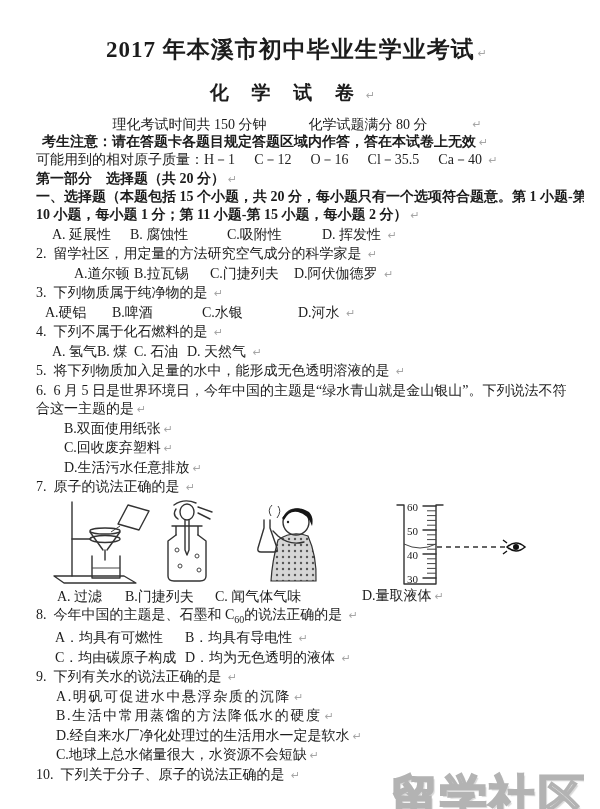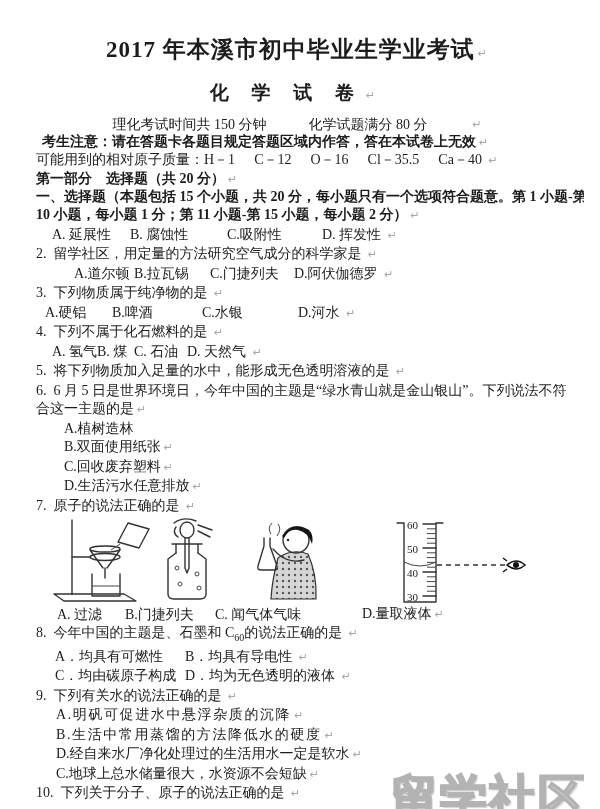--- a/index.html
+++ b/index.html
@@ -95,21 +95,20 @@
     <span class="pmark">↵</span></div>
 
     <div class="line">
       <span class="qnum">5.</span><span>将下列物质加入足量的水中，能形成无色透明溶液的是</span>
     <span class="pmark">↵</span></div>
 
     <div class="line">
       <span class="qnum">6.</span><span>6 月 5 日是世界环境日，今年中国的主题是“绿水青山就是金山银山”。下列说法不符</span>
     </div>
     <div class="line">合这一主题的是<span class="pmark">↵</span></div>
-    <div class="line q6opt">A.植树造林</div>
     <div class="line q6opt">B.双面使用纸张<span class="pmark">↵</span></div>
     <div class="line q6opt">C.回收废弃塑料<span class="pmark">↵</span></div>
     <div class="line q6opt">D.生活污水任意排放<span class="pmark">↵</span></div>
 
     <div class="line">
       <span class="qnum">7.</span><span>原子的说法正确的是</span>
     <span class="pmark">↵</span></div>
 
     <div class="fig-area">
 

